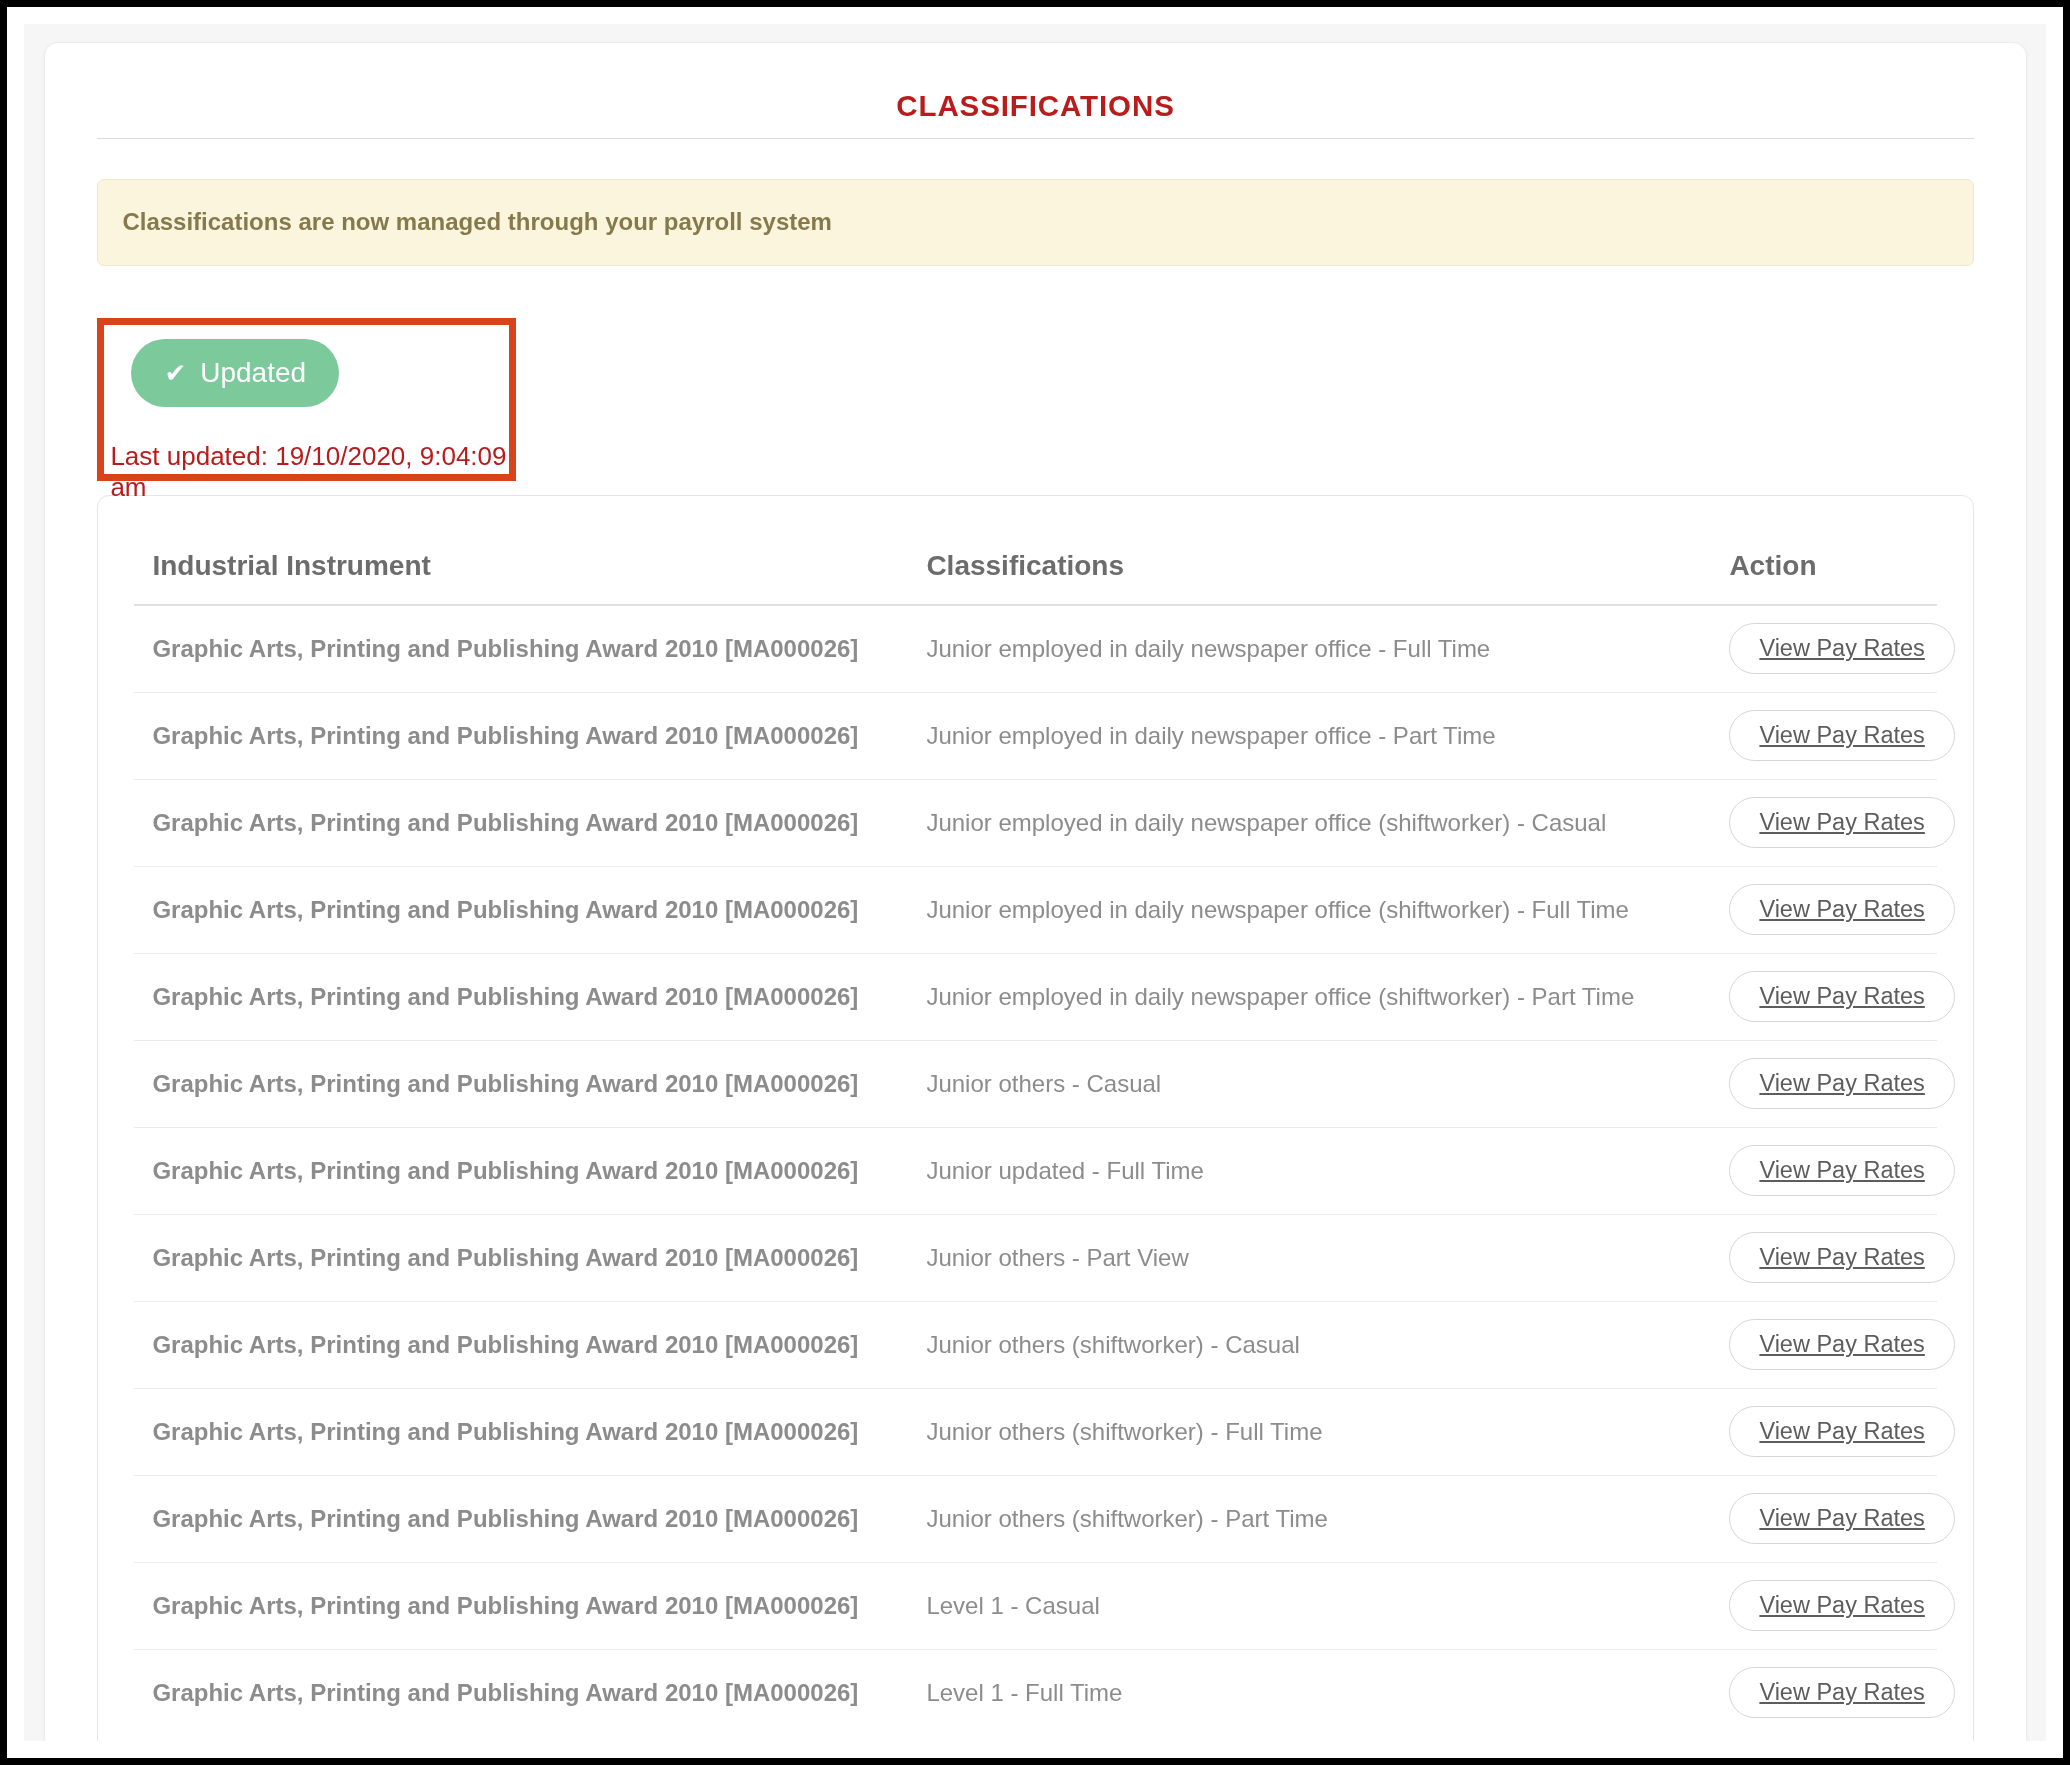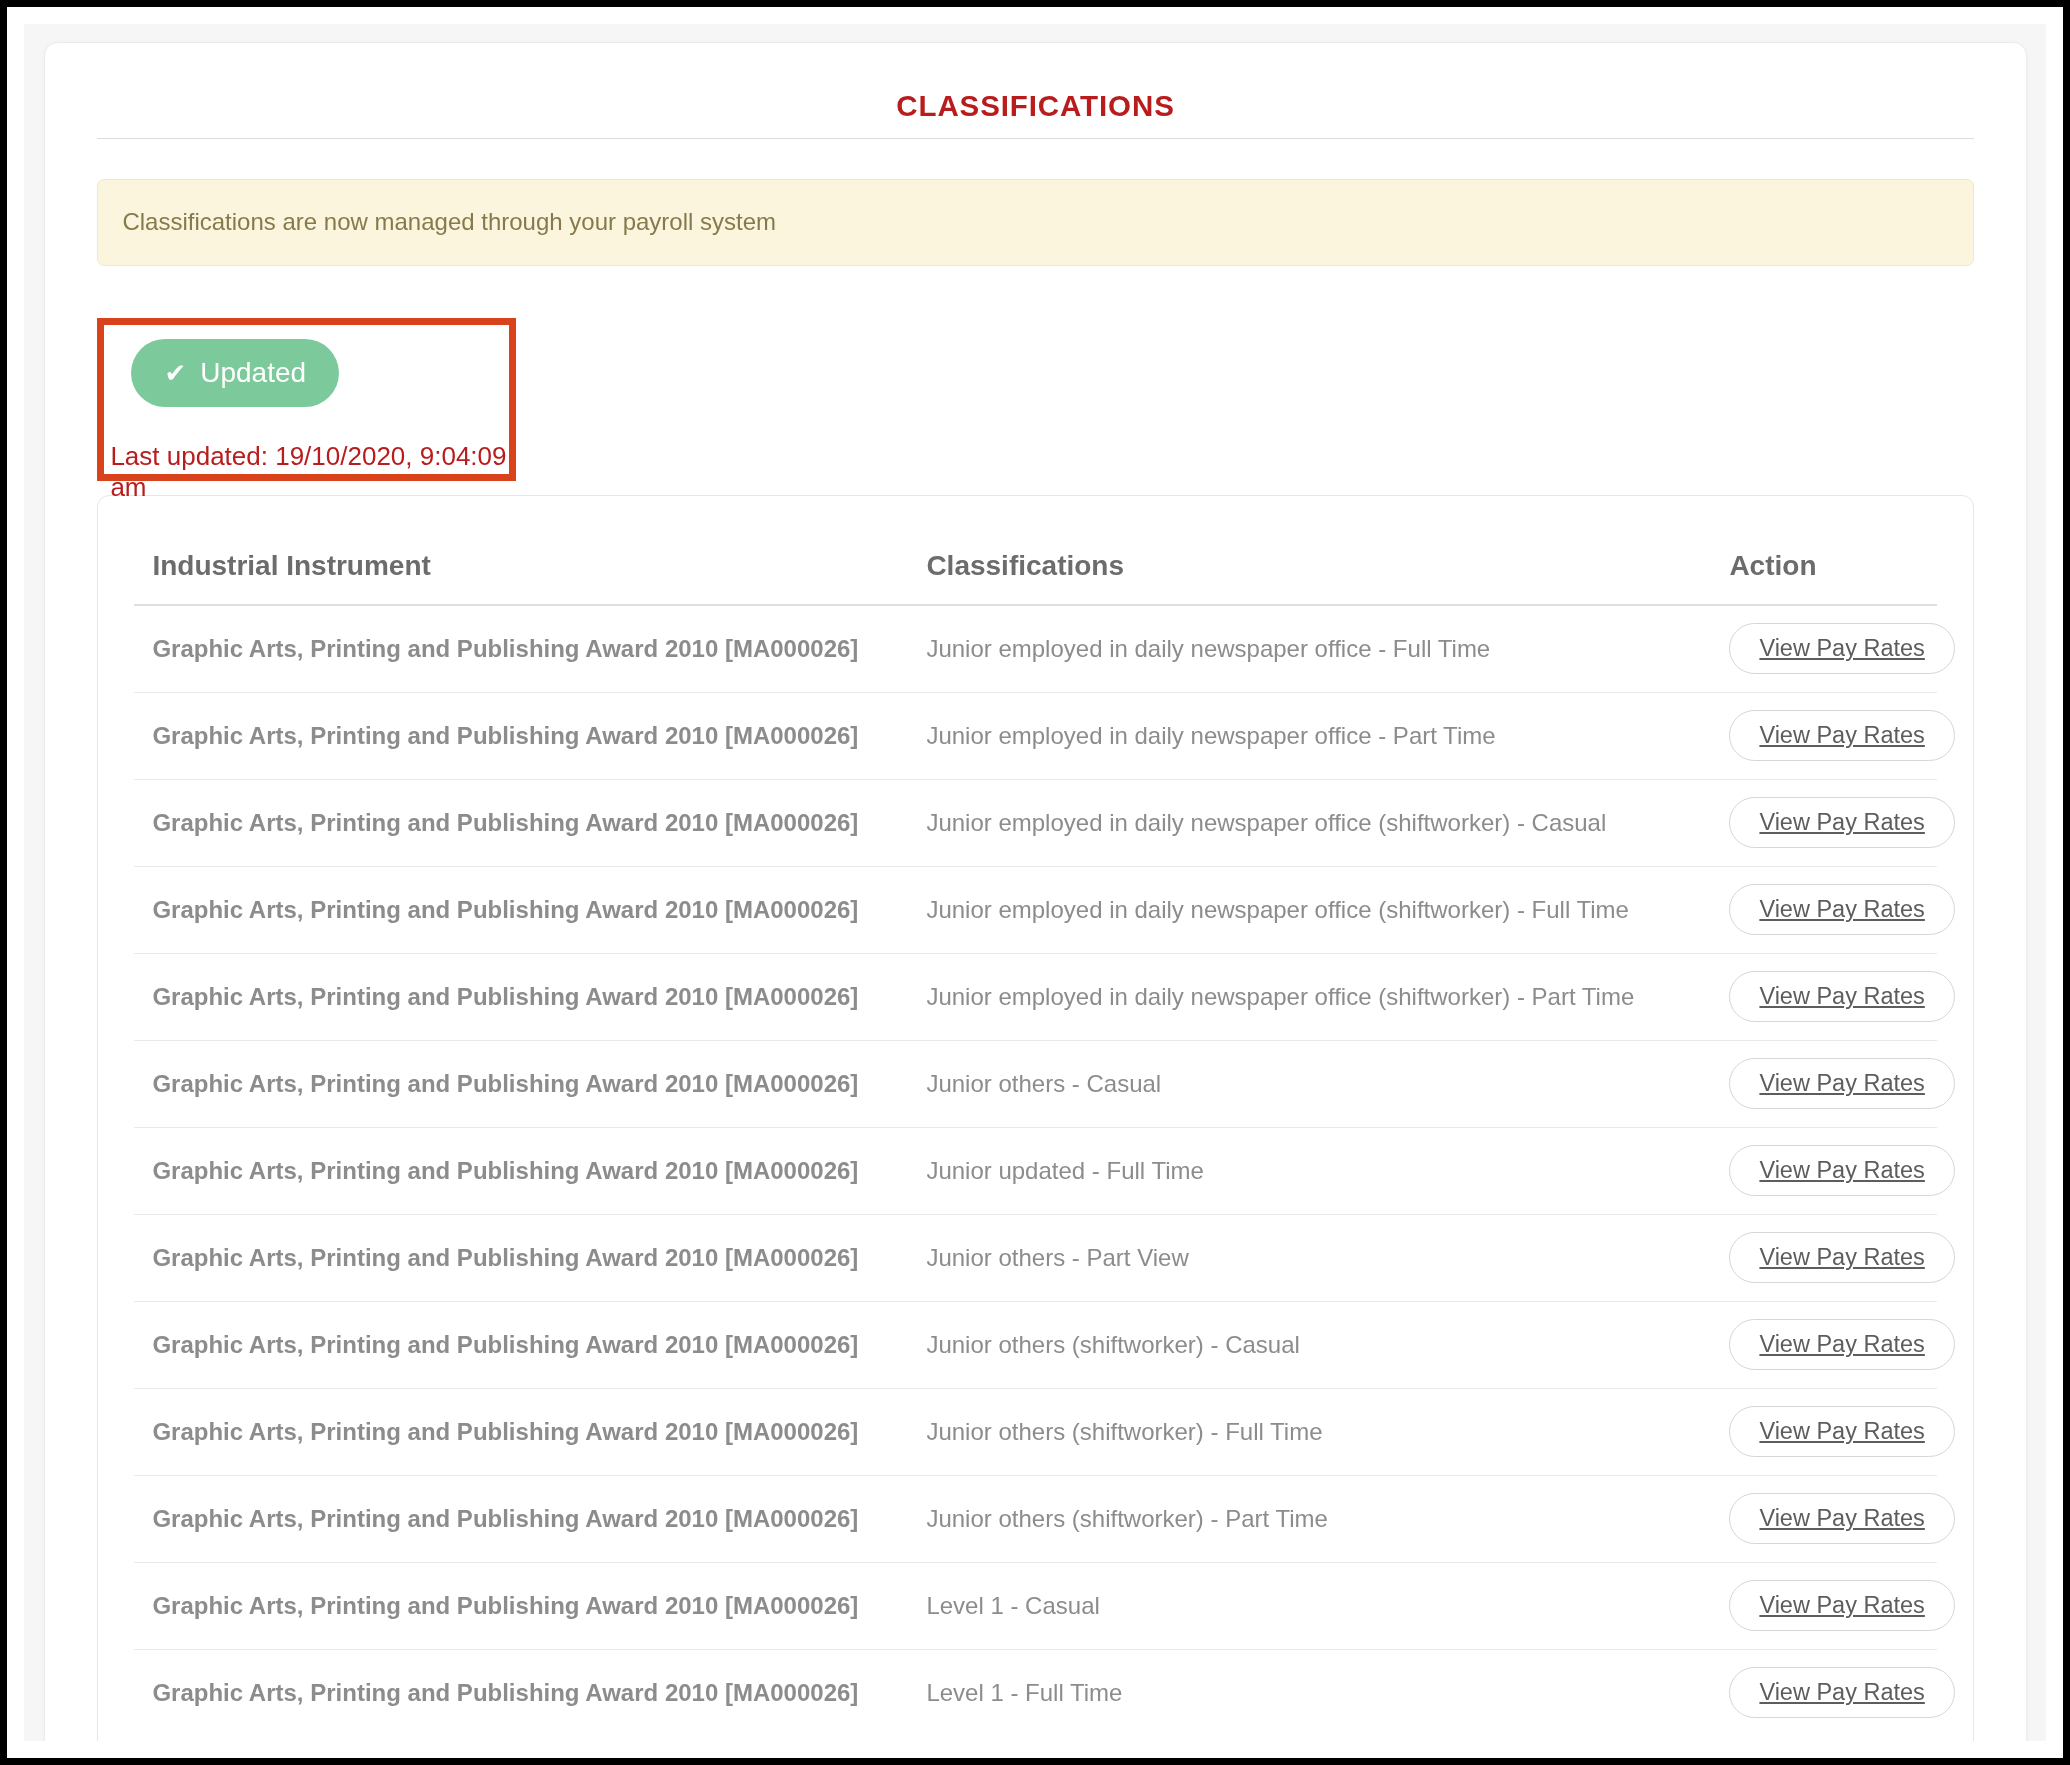--- a/index.html
+++ b/index.html
@@ -49,20 +49,21 @@
   .alert{
     box-sizing:border-box;
     margin-top:40px;
     background:#fbf5dd;
     border:0.9px solid #f0e8cc;
     border-radius:7px;
     padding:30px 24px 31px 24px;
     font-size:24px;
     line-height:24px;
     color:#867a4c;
+    font-weight:bold;
   }
   .annotation{
     box-sizing:border-box;
     margin-top:52px;
     width:419px;
     height:163px;
     border:7px solid #d8431c;
     background:#fff;
   }
   .badge{

